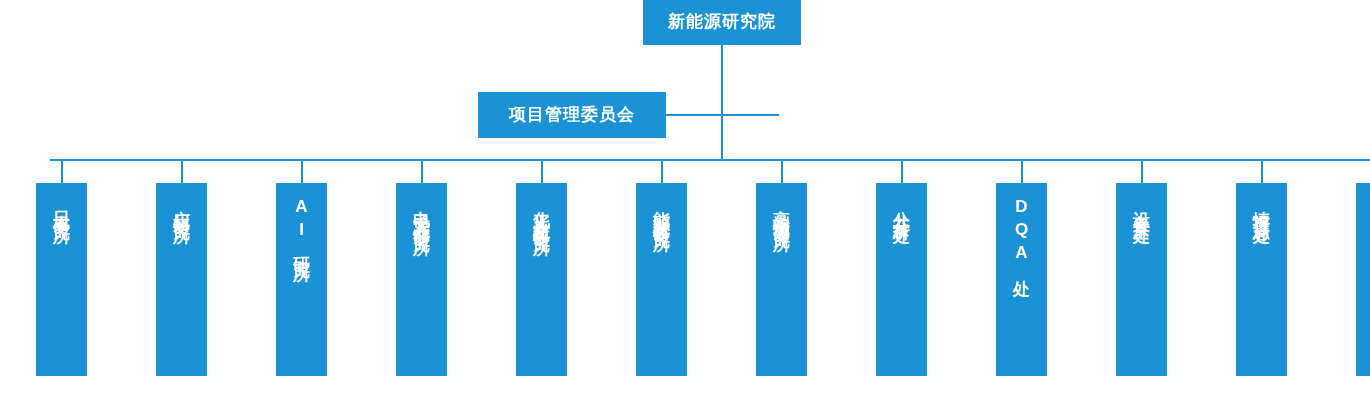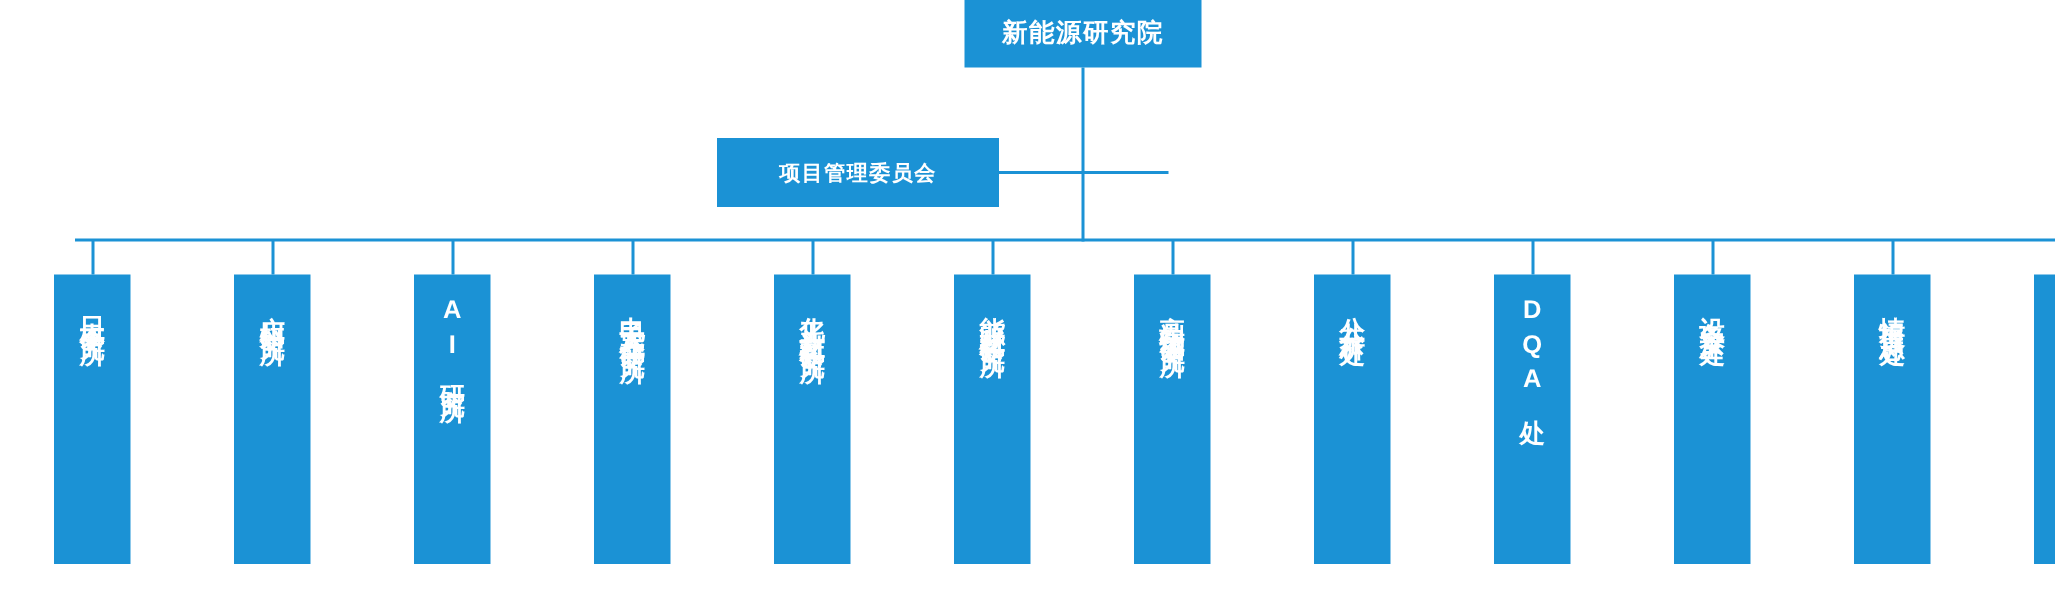--- a/index.html
+++ b/index.html
@@ -49,21 +49,21 @@
   .node.root .node-label {
     font-size: 17px;
   }
 
   
   .node.committee {
     top: 92px;
     height: 46px;
   }
   .node.committee .node-label {
-    font-size: 14px;
+    font-size: 17px;
     text-align: right;
   }
   .node.committee.committee-left {
     left: 442px;
     width: 188px;
   }
   .node.committee.committee-right {
     left: 743px;
     width: 185px;
   }

